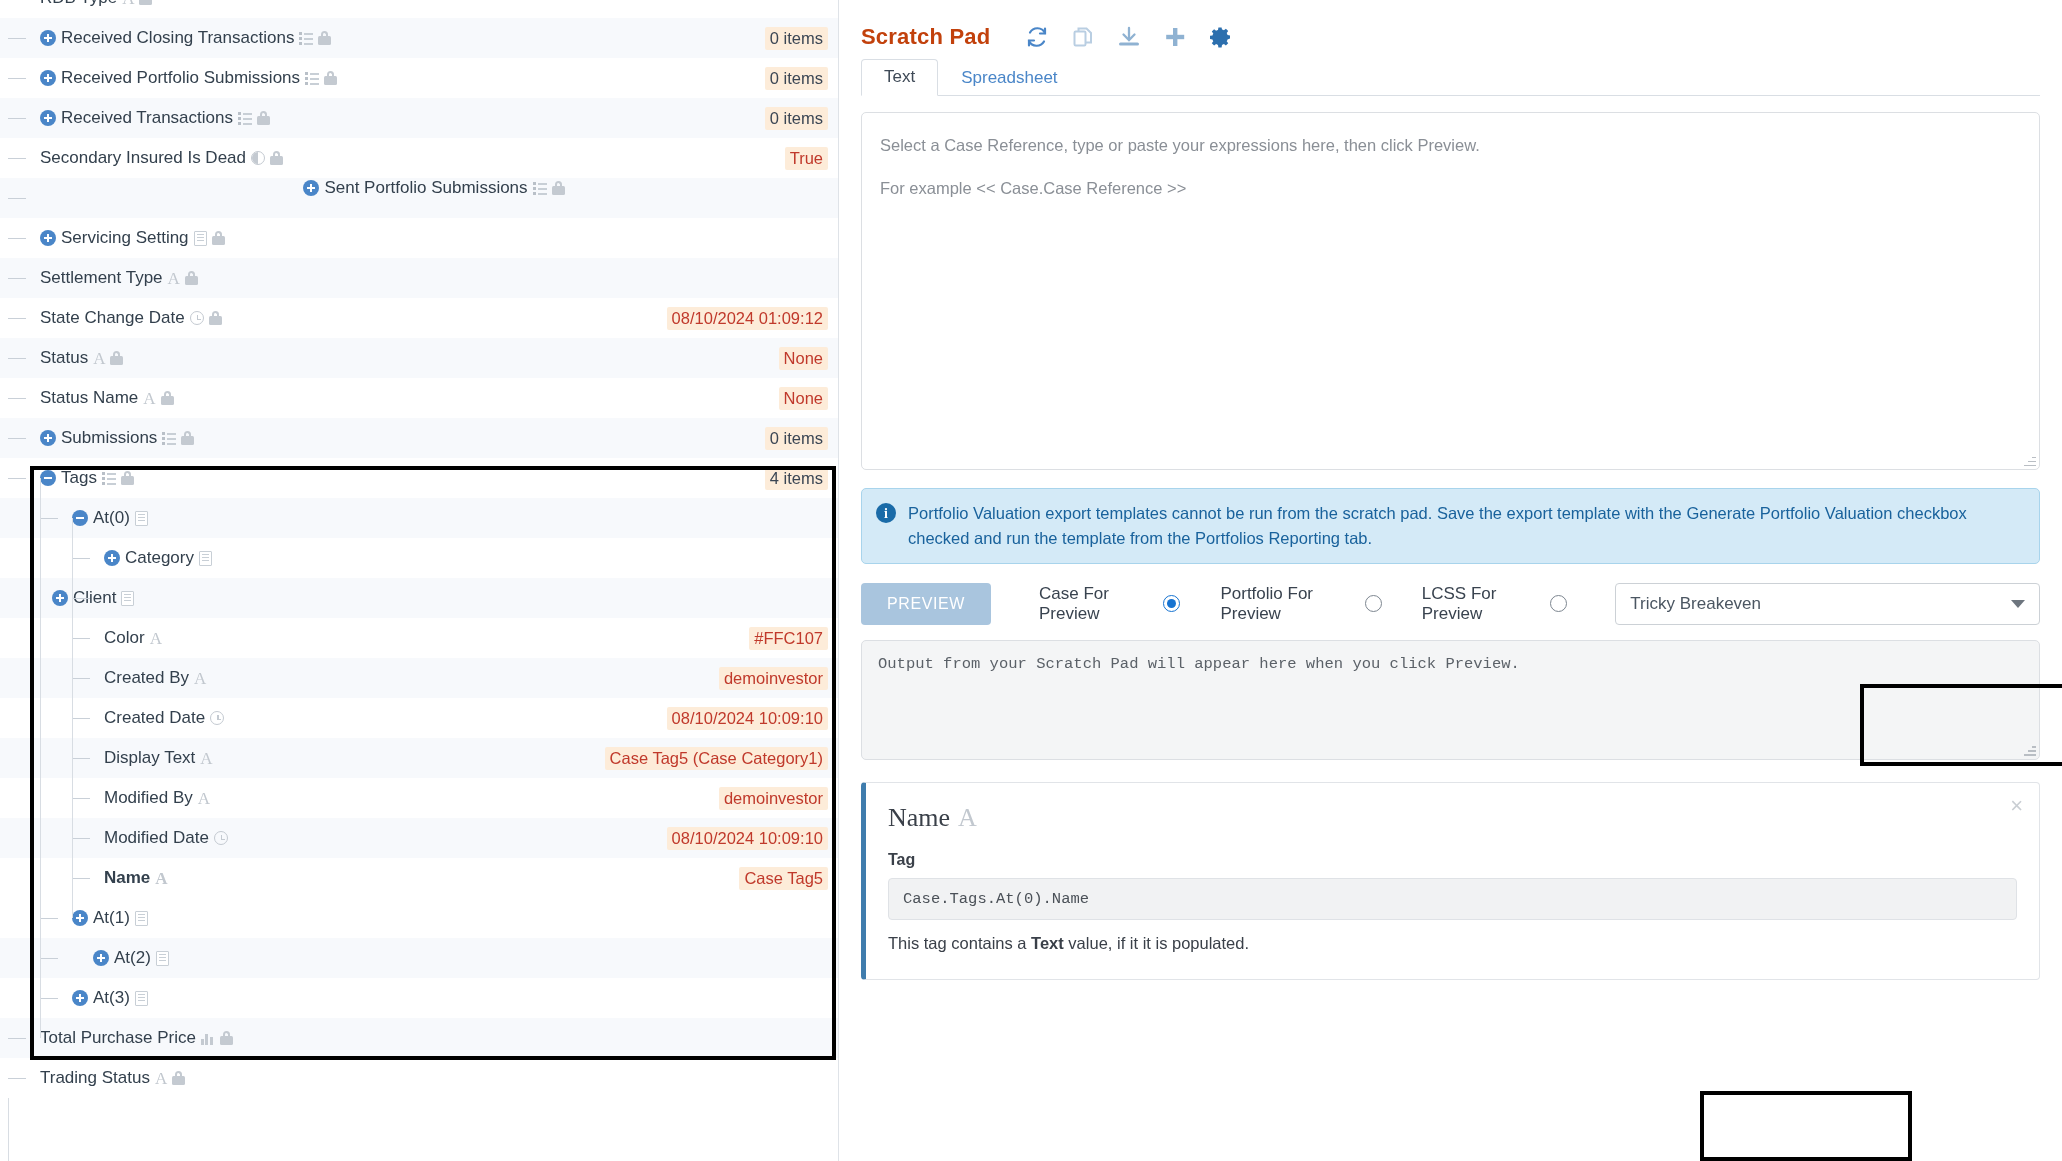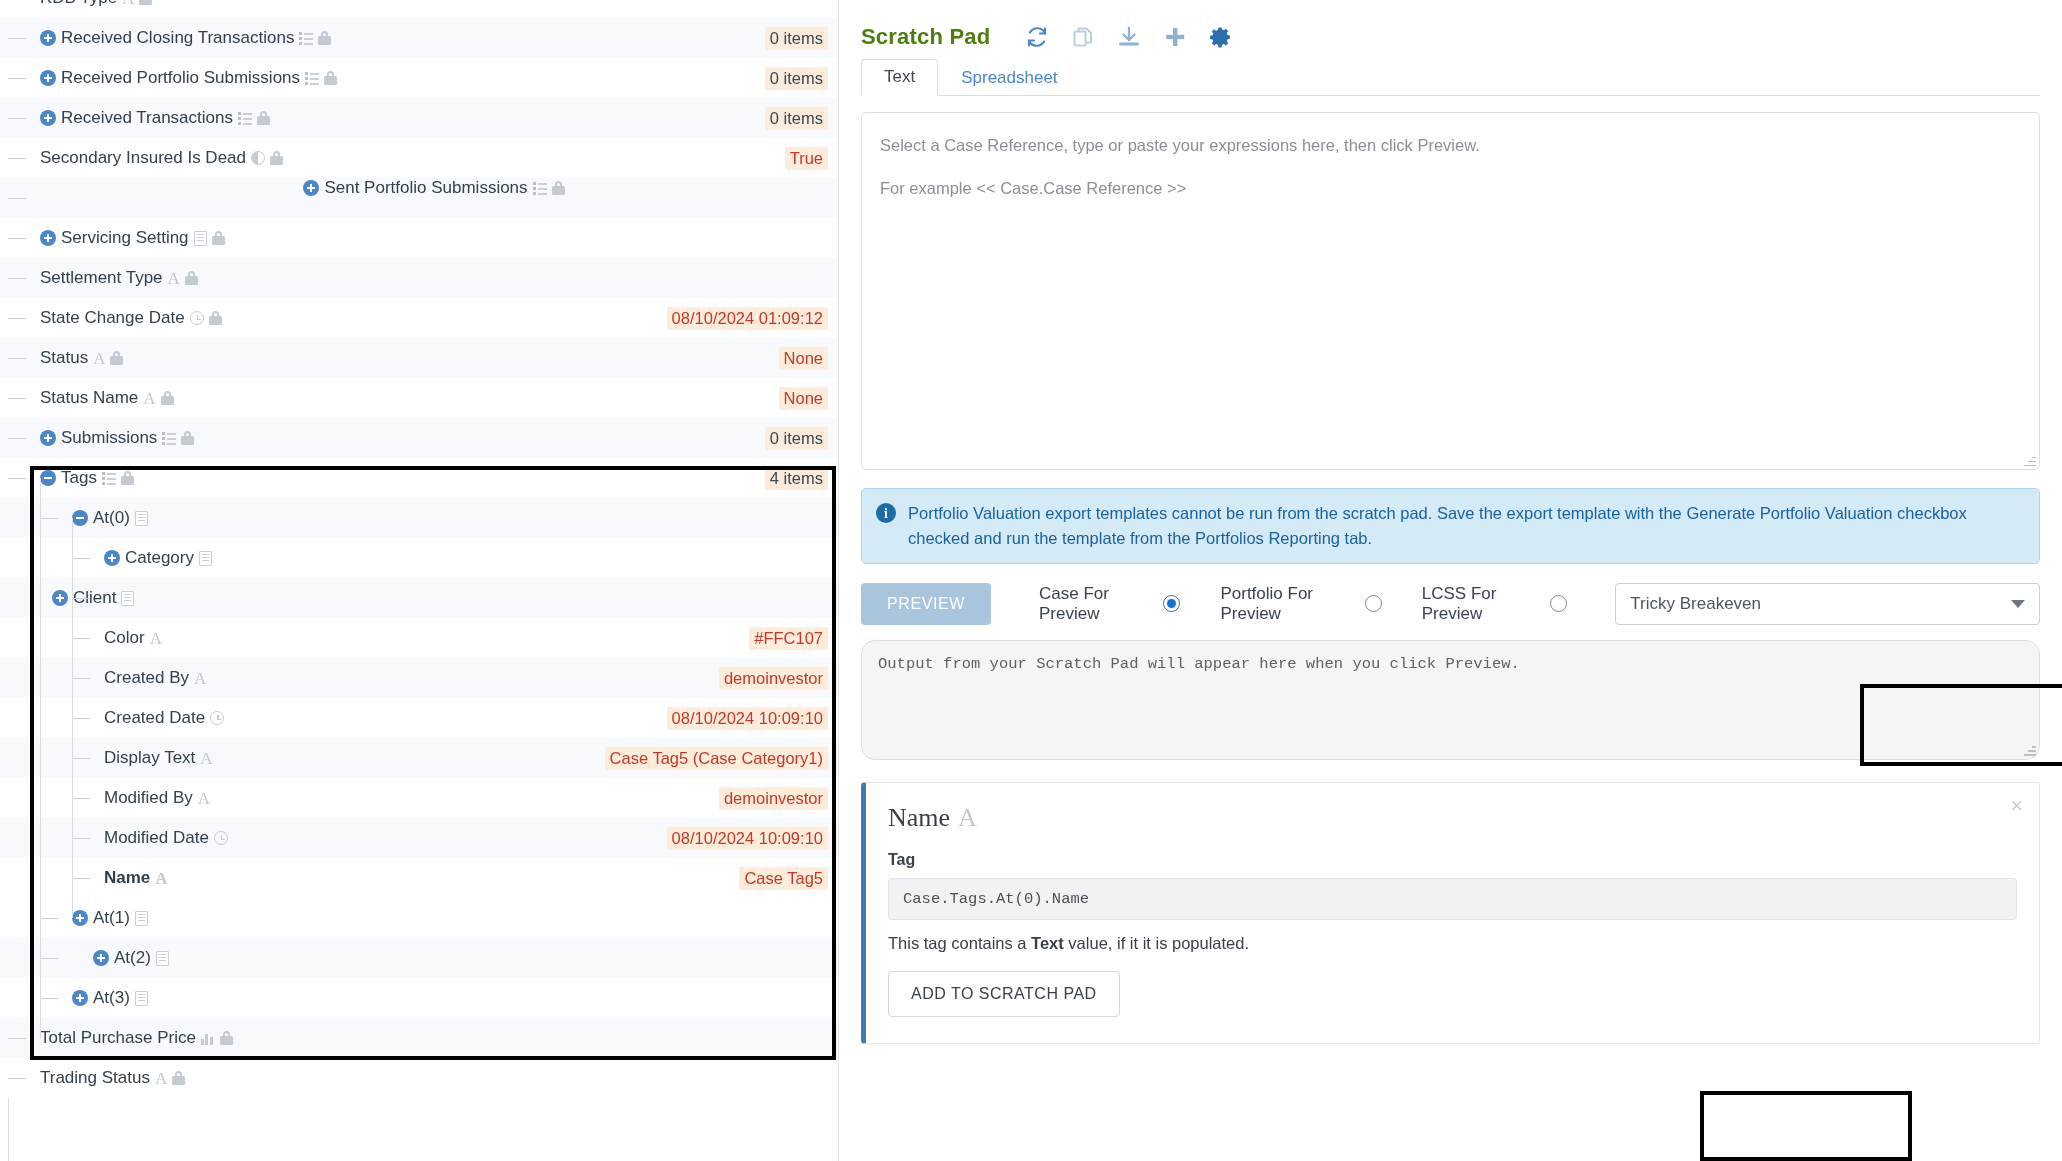--- a/index.html
+++ b/index.html
@@ -95,21 +95,21 @@
 
   
   .right-panel {
     width: 1224px; height: 1161px;
     background: #fff;
     border-left: 1px solid #dfe3e8;
     position: relative;
     padding: 0 22px;
   }
   .sp-header { display:flex; align-items:center; gap:0; padding-top: 22px; height: 52px; }
-  .sp-title { font-size: 22px; font-weight: bold; color:#4d7c0f; letter-spacing:.2px; margin-right:34px;}
+  .sp-title { font-size: 22px; font-weight: bold; color:#c2410c; letter-spacing:.2px; margin-right:34px;}
   .sp-tools { display:flex; align-items:center; gap:20px; }
   .tool { width:26px; height:26px; display:inline-flex; align-items:center; justify-content:center; cursor:pointer;}
 
   .tabs { display:flex; align-items:flex-end; margin-top: 8px; border-bottom:1px solid #d9dee4; height:36px;}
   .tab {
     padding: 7px 22px 8px; font-size:17px; color:#4a86c8;
     border:1px solid transparent; border-bottom:none; cursor:pointer;
     position:relative; top:1px; border-radius:4px 4px 0 0;
   }
   .tab.active { color:#3f4a57; background:#fff; border-color:#d9dee4; border-bottom:1px solid #fff; }
@@ -149,21 +149,21 @@
   .radio.on::after { content:""; width:9px; height:9px; border-radius:50%; background:#1673d1; }
   .select-box {
     width: 468px; height:42px; border:1px solid #ccd1d6; border-radius:4px;
     display:flex; align-items:center; padding: 0 14px; font-size:17px; color:#4b5662;
     background:#fff; cursor:pointer; margin-left: 8px;
   }
   .caret { margin-left:auto; width:0; height:0; border-left:7px solid transparent; border-right:7px solid transparent; border-top:8px solid #6d757e; }
 
   .output-box {
     margin-top: 12px;
-    height: 120px; background:#f4f5f6; border:1px solid #dcdfe3; border-radius:14px;
+    height: 120px; background:#f4f5f6; border:1px solid #dcdfe3; border-radius:5px;
     padding: 14px 16px; font-family:"Liberation Mono", monospace; font-size:15.5px; color:#5b6168;
     position:relative;
   }
 
   .tag-card {
     margin-top: 22px;
     border:1px solid #e1e4e8; border-left:5px solid #3f7cad; border-radius:4px;
     padding: 20px 22px 26px; position:relative; background:#fff;
   }
   .tag-card-close { position:absolute; right:16px; top:12px; font-size:22px; color:#c9ced3; cursor:pointer; line-height:1;}
@@ -720,20 +720,19 @@
         <span>Name</span>
         <span class="ic-A">A</span>
       </h2>
       <div class="field-label">Tag</div>
       <div class="tag-input">
         <span>Case.Tags.At(0).Name</span>
       </div>
       <div class="tag-desc">
         <span>This tag contains a </span><b>Text</b><span> value, if it it is populated.</span>
       </div>
-      <button class="btn-add">ADD TO SCRATCH PAD</button>
     </div>
 
     <div class="hl-box" style="left:1021px; top:684px; width:1041px; height:82px;"></div>
     <div class="hl-box" style="left:861px; top:1091px; width:212px; height:70px;"></div>
   </div>
 
 </div>
 
 </body></html>

